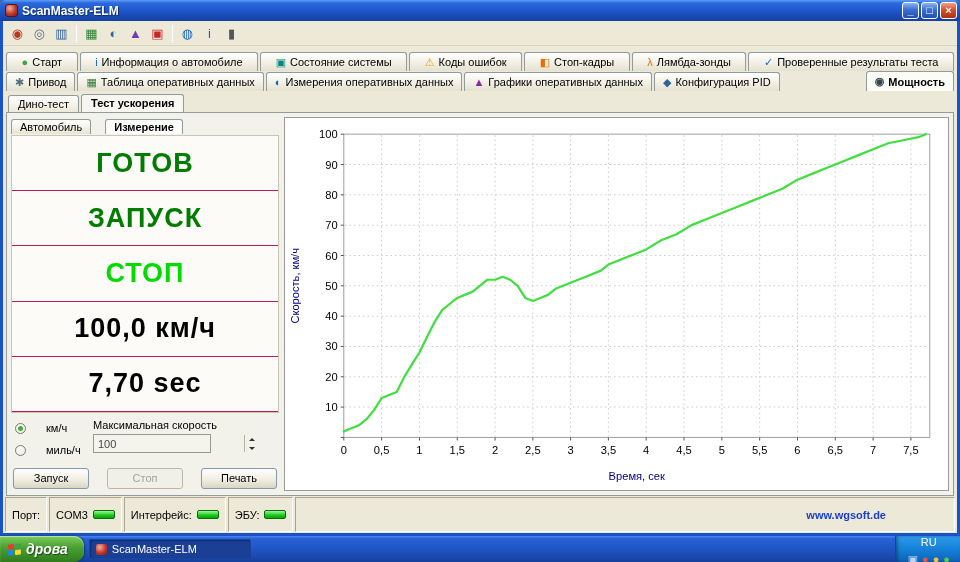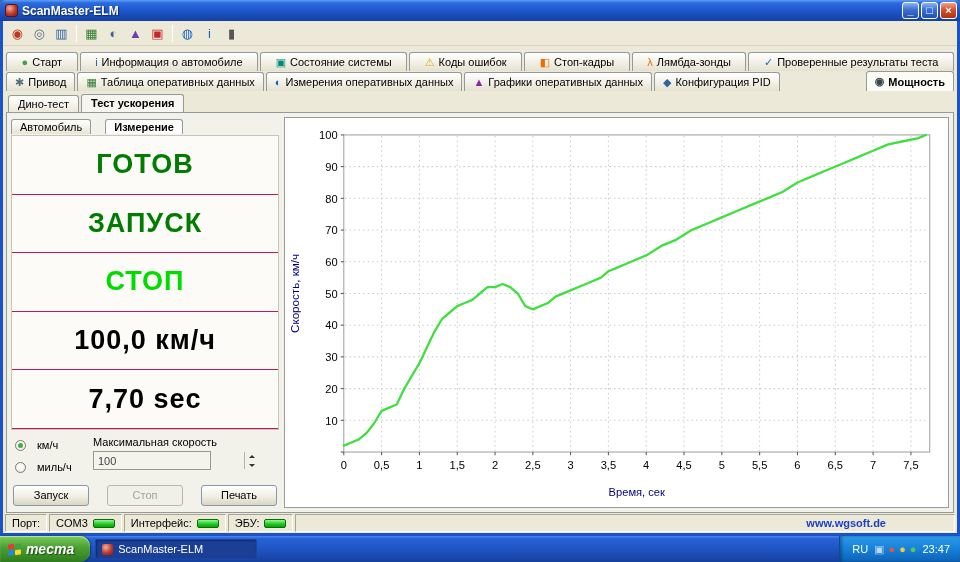--- a/index.html
+++ b/index.html
@@ -59,21 +59,21 @@
     background:linear-gradient(180deg,#fff,#e8e5d4); cursor:default; }
   .stab.active { background:#fcfcfa; font-weight:bold; }
   .readouts { flex:1; border:1px solid #c9c6b8; background:#fcfbf7; display:flex; flex-direction:column; }
   .ro { flex:1; display:flex; align-items:center; justify-content:center;
     font-size:27px; font-weight:bold; border-bottom:1px solid #be185d; letter-spacing:1px; }
   .ro.green  { color:#007d00; }
   .ro.bright { color:#00dc00; }
   .ro.black  { color:#000; }
   .controls { height:50px; display:flex; padding:4px 4px 2px; gap:8px; }
   .radios { display:flex; flex-direction:column; justify-content:space-around; width:70px; }
-  .radio { display:flex; align-items:center; gap:11px; cursor:default; }
+  .radio { display:flex; align-items:center; gap:20px; cursor:default; }
   .rb { width:11px; height:11px; border-radius:50%; border:1px solid #7b7b6e;
     background:radial-gradient(circle at 40% 35%, #fff, #e8e8e0); position:relative; }
   .rb.checked::after { content:""; position:absolute; left:2px; top:2px; width:5px; height:5px;
     border-radius:50%; background:#3faf3f; }
   .maxspeed { flex:1; display:flex; flex-direction:column; gap:3px; padding-top:2px; }
   .ms-label { font-size:11px; }
   .spinner { display:flex; width:118px; height:19px; border:1px solid #9a988a; background:#f4f3ec; }
   .spinner input { flex:1; border:none; background:transparent; font-size:11px; padding:0 4px;
     font-family:"Liberation Sans", sans-serif; color:#444; }
   .spin-btns { width:15px; display:flex; flex-direction:column; border-left:1px solid #b6b2a0; }
@@ -90,21 +90,21 @@
   .xpbtn.disabled { color:#a5a398; background:#f1f0e8; border-color:#bcb8a8; }
 
   
   .chart-panel { flex:1; min-width:0; background:#fff; border:1px solid #9a9a9a; overflow:hidden; }
   #chart-svg { width:100%; height:100%; display:block; }
   #chart-svg text { font-family:"Liberation Sans", sans-serif; }
   #chart-svg .tk  { font-size:11px; fill:#000; }
   #chart-svg .axl { font-size:11px; fill:#00007f; }
 
   
-  .statusbar { height:20px; display:flex; gap:2px; align-items:stretch; padding:1px 2px; background:#ece9d8; }
+  .statusbar { height:37px; display:flex; gap:2px; align-items:stretch; padding:1px 2px; background:#ece9d8; }
   .sb-cell { display:flex; align-items:center; gap:5px; padding:0 6px;
     border:1px solid; border-color:#a9a592 #ffffff #ffffff #a9a592; white-space:nowrap; }
   .sb-flex { flex:1; }
   .led { width:22px; height:9px; border:1px solid #0a6b0a; border-radius:2px;
     background:linear-gradient(180deg,#9cf59c,#19c919 60%,#0ea00e); }
   .weblink { color:#1a3fc4; font-weight:bold; text-decoration:none; margin-left:auto; margin-right:62px; cursor:pointer; }
 
   
   .taskbar { position:absolute; left:0; bottom:0; width:960px; height:26px; display:flex; align-items:stretch;
     background:linear-gradient(180deg,#4f84ef 0%,#2862d8 10%,#1e51bd 60%,#16409d 100%); }
@@ -122,21 +122,21 @@
     background:linear-gradient(180deg,#5186ef,#3a6fe0 45%,#2b5cc8); white-space:nowrap; overflow:hidden; cursor:default; }
   .task.active { background:#1b3f94; box-shadow:inset 1px 1px 2px #0d2a6a; width:162px; }
   .folder-ic { width:14px; height:10px; background:linear-gradient(180deg,#ffe08a,#f0b840); border-radius:1px;
     position:relative; flex-shrink:0; }
   .folder-ic::before { content:""; position:absolute; top:-3px; left:0; width:7px; height:3px;
     background:#f0b840; border-radius:1px 1px 0 0; }
   .task-appic { width:11px; height:11px; border-radius:2px; flex-shrink:0;
     background:radial-gradient(circle at 35% 30%, #f2b1a0, #c0392b 55%, #7c1f12); }
   .tray { margin-left:auto; display:flex; align-items:center; gap:6px; padding:0 10px 0 12px;
     background:linear-gradient(180deg,#2f9bea 0%,#1581d8 50%,#0d63b8 100%);
-    border-left:1px solid #0a4a9e; box-shadow:inset 2px 0 3px rgba(0,0,0,.3); }
+    border-left:1px solid #0a4a9e; box-shadow:inset 2px 0 3px rgba(0,0,0,.3);flex-direction:column; }
   .lang { color:#fff; font-size:11px; }
   .tray-icons { display:flex; gap:4px; align-items:center; }
   .tray-ic { font-size:11px; line-height:11px; }
   .clock { color:#fff; font-size:11px; }
 </style>
 </head>
 <body>
 
 <div class="screen">
 
@@ -400,21 +400,21 @@
   </div>
 
   <div class="taskbar">
     <div class="start-btn">
       <span class="winflag">
           <i></i>
           <i></i>
           <i></i>
           <i></i>
         </span>
-      <span class="start-label">теста</span>
+      <span class="start-label">дрова</span>
     </div>
     <div class="task active">
       <span class="task-appic"></span>
       <span class="task-label">ScanMaster-ELM</span>
     </div>
     <div class="tray">
       <span class="lang">RU</span>
       <span class="tray-icons">
           <span class="tray-ic" style="color: rgb(188, 214, 245);">▣</span>
           <span class="tray-ic" style="color: rgb(224, 87, 74);">●</span>

